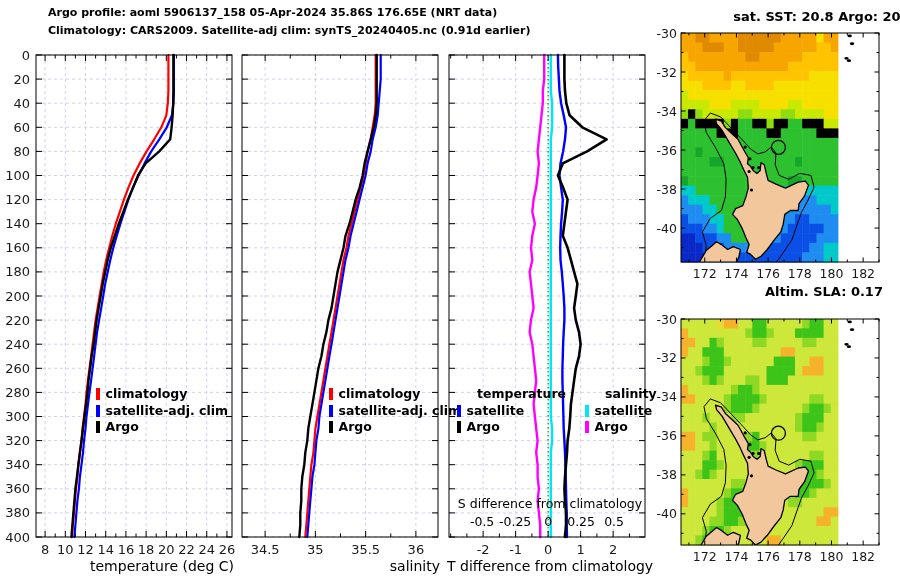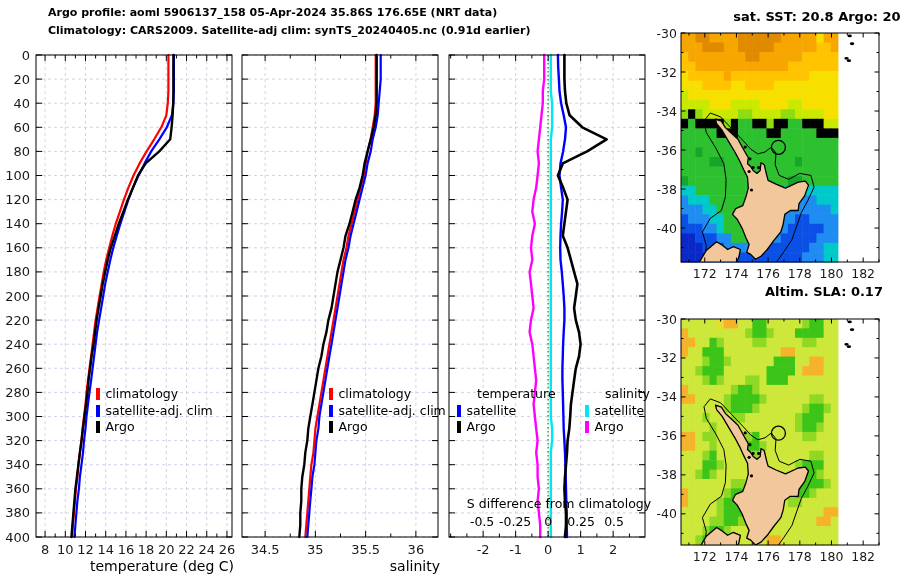--- a/index.html
+++ b/index.html
@@ -3,21 +3,21 @@
 <meta charset="utf-8">
 <style>
   html,body{margin:0;padding:0;background:#fff;}
   .fig{position:relative;width:900px;height:580px;background:#fff;font-family:"DejaVu Sans","Liberation Sans",sans-serif;color:#000;overflow:hidden;}
   .fig svg{position:absolute;left:0;top:0;}
   svg text{font-family:"DejaVu Sans","Liberation Sans",sans-serif;}
   .abs{position:absolute;white-space:nowrap;}
   .title{font-weight:bold;font-size:11px;}
   .xlabel{font-size:14px;text-align:right;}
   .maptitle{font-weight:bold;font-size:13px;text-align:center;margin-left:44px;}
-  .legend{font-size:12.5px;line-height:16.5px;}
+  .legend{font-size:12.5px;line-height:16.5px;font-weight:bold;}
   .legend .row{display:flex;align-items:center;}
   .legend .sw{display:inline-block;width:3.5px;height:12px;margin-right:6px;flex:0 0 auto;}
   .legend .hdr{margin-left:20px;}
   .sdiff{font-size:12.5px;text-align:center;}
   .copyright{font-size:12px;transform:rotate(-90deg);transform-origin:0 0;}
 </style>
 </head>
 <body>
 
 <div class="fig">
@@ -1585,21 +1585,22 @@
       <text x="677" y="440.3965517241379" text-anchor="end" font-size="12.5" fill="#1a1a1a">-36</text>
       <text x="677" y="479.3620689655172" text-anchor="end" font-size="12.5" fill="#1a1a1a">-38</text>
       <text x="677" y="518.3275862068965" text-anchor="end" font-size="12.5" fill="#1a1a1a">-40</text>
     </svg>
 
   <div class="abs title" style="left:48px;top:6px;">Argo profile: aoml 5906137_158 05-Apr-2024 35.86S 176.65E (NRT data)</div>
   <div class="abs title" style="left:48px;top:24px;text-align:right;">Climatology: CARS2009. Satellite-adj clim: synTS_20240405.nc (0.91d earlier)</div>
 
   <div class="abs xlabel" style="left:34px;top:558px;width:200px;">temperature (deg C)</div>
   <div class="abs xlabel" style="left:240px;top:558px;width:200px;">salinity</div>
-  <div class="abs sdiff" style="left:449px;top:496px;width:220px;">S difference from climatology</div>
+  <div class="abs xlabel" style="left:447px;top:558px;width:200px;">T difference from climatology</div>
+  <div class="abs sdiff" style="left:440px;top:496px;width:220px;">S difference from climatology</div>
 
   <div class="abs legend" style="left:96px;top:386px;">
     <div class="row">
         <span class="sw" style="background: rgb(255, 0, 0);"></span>
         <span>climatology</span>
       </div>
     <div class="row">
         <span class="sw" style="background: rgb(0, 0, 255);"></span>
         <span>satellite-adj. clim</span>
       </div>

